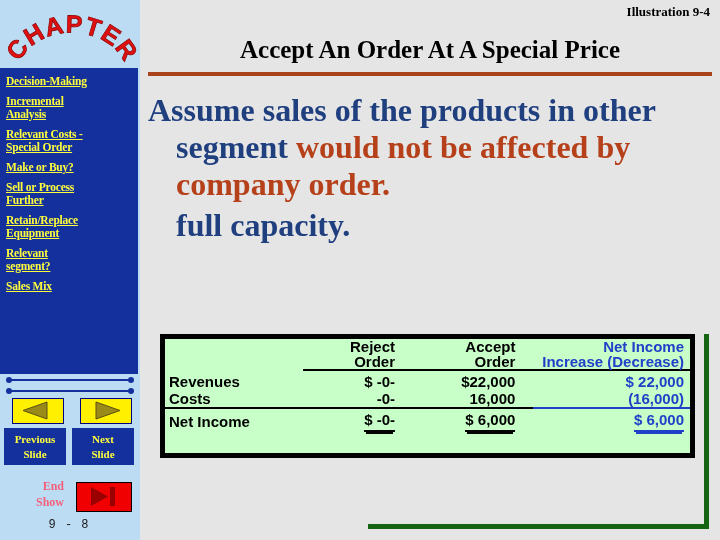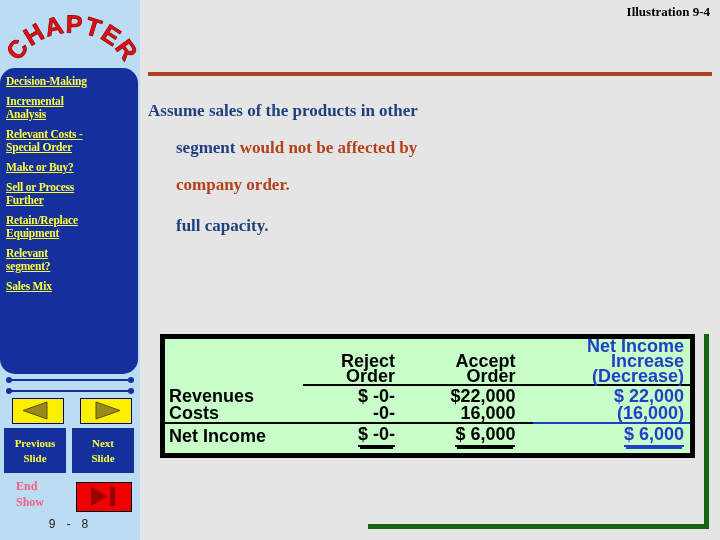--- a/index.html
+++ b/index.html
@@ -16,21 +16,20 @@
     background:#BCDCF4;
   }
   #chapter-logo{
     position:absolute;left:0;top:0;width:140px;height:68px;
     background:#BCDCF4;overflow:hidden;
   }
   #chapter-logo svg{position:absolute;left:0;top:0;}
   #nav-panel{
     position:absolute;left:0;top:68px;width:138px;height:306px;
     background:#13309C;
-    border-radius:15px;
   }
   .nav-link{
     display:block;
     color:#FFFF3C;
     font-family:"Liberation Serif",serif;
     font-weight:bold;
     font-size:11.5px;
     line-height:13px;
     text-decoration:underline;
     text-underline-offset:1px;
@@ -54,36 +53,36 @@
   .divider-row .dot.right{left:124px;}
 
   .arrow-btn{
     position:absolute;width:52px;height:26px;
     background:#FFF000;border:1.5px solid #000080;
     box-sizing:border-box;
   }
   .arrow-btn svg{position:absolute;left:0;top:0;}
 
   .slide-btn{
-    position:absolute;width:62px;height:45px;
+    position:absolute;width:62px;height:37px;
     background:#13309C;
     color:#FFFF3C;
     font-family:"Liberation Serif",serif;
     font-weight:bold;font-size:11px;
     display:flex;flex-direction:column;
     align-items:center;justify-content:center;
     line-height:15px;
   }
 
   #end-show-label{
     position:absolute;left:16px;top:478px;width:48px;
     color:#F4607C;
     font-family:"Liberation Serif",serif;
     font-weight:bold;font-size:12px;line-height:16px;
-    text-align:left;
+    text-align:right;
   }
   #end-show-button{
     position:absolute;left:76px;top:482px;width:56px;height:30px;
     background:#F00000;border:1.5px solid #000000;box-sizing:border-box;
   }
   #end-show-button svg{position:absolute;left:0;top:0;}
   #slide-number{
     position:absolute;left:0;top:518px;width:138px;text-align:center;
     color:#1A1A1A;font-family:Liberation Mono, monospace;
     font-size:12px;letter-spacing:1px;
@@ -107,40 +106,40 @@
     white-space:nowrap;
   }
   #title-rule{
     position:absolute;left:8px;top:72px;width:564px;height:4px;
     background:#A8431B;
   }
 
   .bullet{
     position:absolute;left:8px;width:560px;
     font-family:"Liberation Serif",serif;
-    font-weight:bold;font-size:17px;
+    font-weight:bold;font-size:32px;
     line-height:37px;
     color:#1F3F7F;
   }
   #bullet-1{top:92px;}
   #bullet-2{top:207px;}
   .bullet .ind{display:block;padding-left:28px;}
   .hl{color:#B5401A;}
 
   
   #data-table-wrap{
     position:absolute;left:20px;top:334px;width:535px;height:124px;
     background:#C8FFC8;
     border:5px solid #000000;
     box-sizing:border-box;
   }
   table.tbl{
     width:100%;border-collapse:collapse;
     font-family:"Liberation Sans",sans-serif;
-    font-weight:bold;font-size:18px;color:#000;
+    font-weight:bold;font-size:15px;color:#000;
   }
   table.tbl th{
     font-weight:bold;padding:0;vertical-align:bottom;
     line-height:15px;
   }
   table.tbl td{padding:0;line-height:17px;}
   .c-label{text-align:left;width:150px;padding-left:4px !important;}
   .c-num{text-align:right;}
   .c-reject{width:105px;padding-right:18px !important;}
   .c-accept{width:115px;padding-right:18px !important;}
@@ -263,20 +262,21 @@
   </div>
 
   <div id="slide-number">9 - 8</div>
 
 </div>
 
 <div id="main">
 
   <div id="illustration-label">Illustration 9-4</div>
 
+  <div id="slide-title">Accept An Order At A Special Price</div>
   <div id="title-rule"></div>
 
   <div class="bullet" id="bullet-1">
     <span>Assume sales of the products in other</span>
     <span class="ind"><span>segment </span><span class="hl">would not be affected by</span></span>
     <span class="ind hl">company order.</span>
   </div>
 
   <div class="bullet" id="bullet-2">
     <span class="ind">full capacity.</span>

